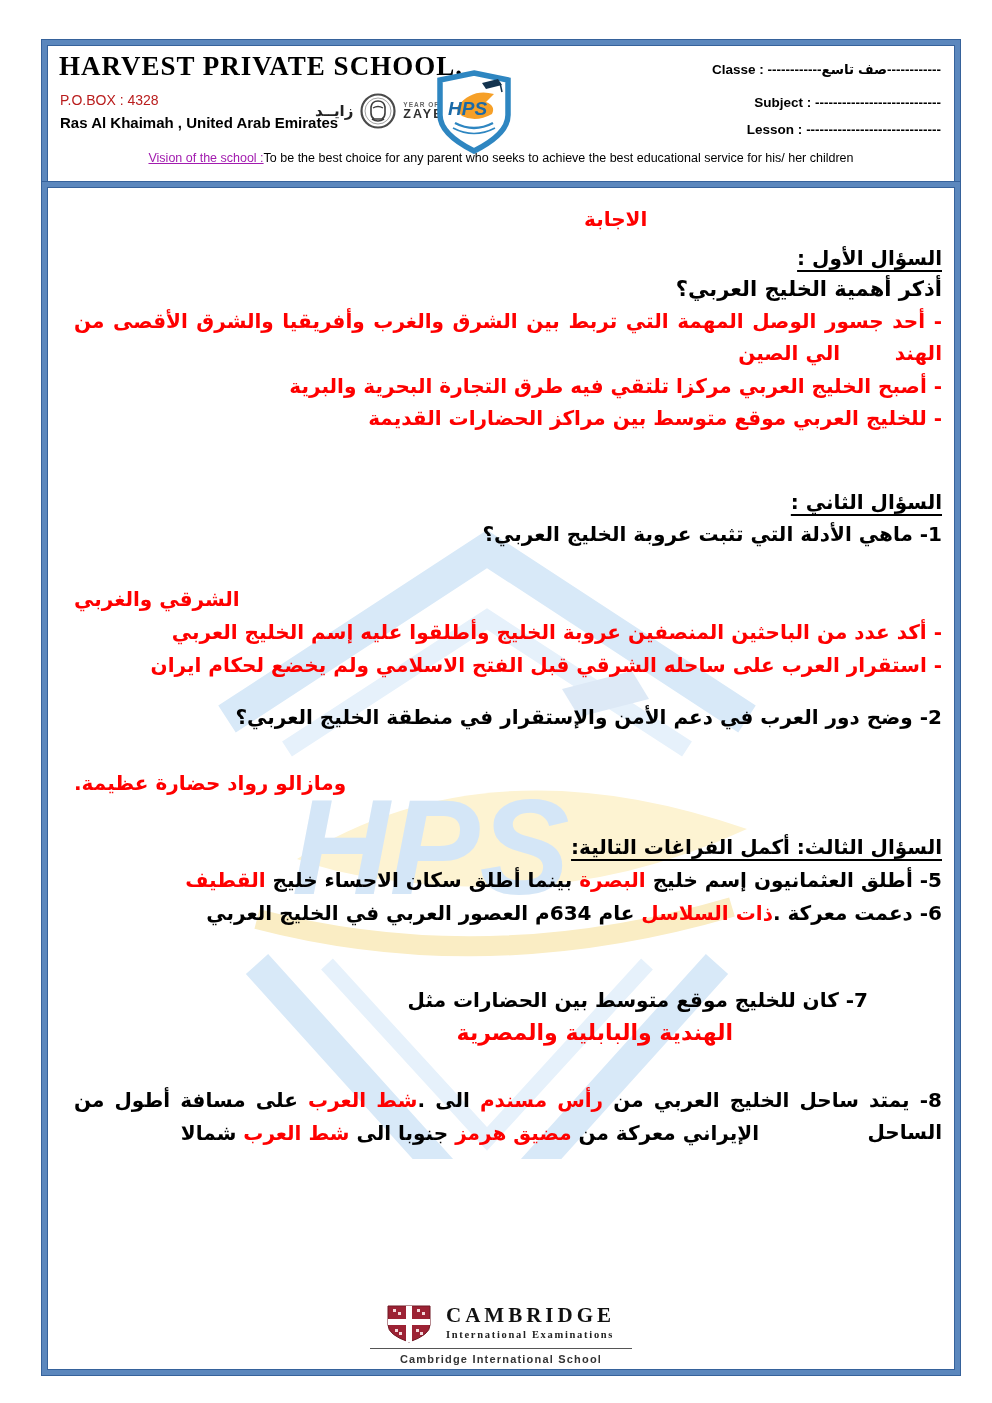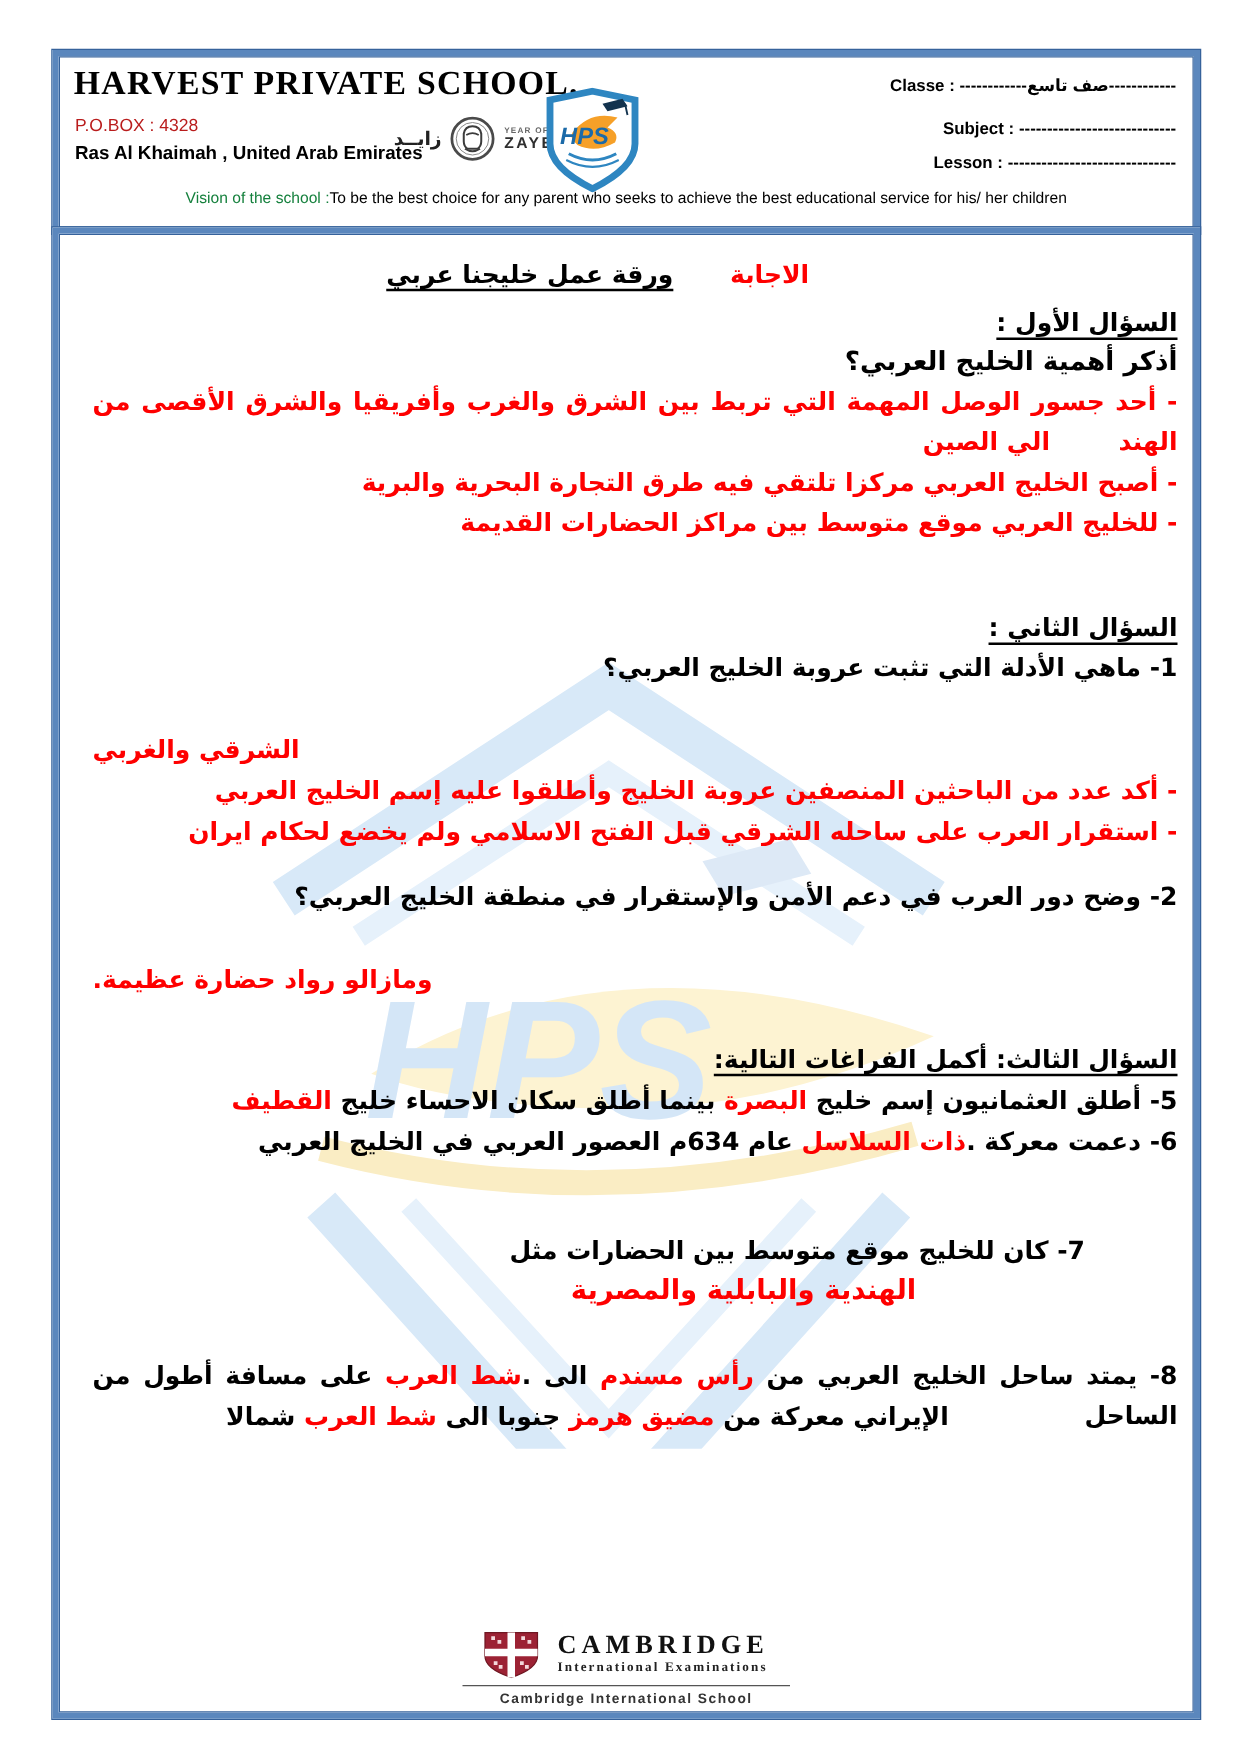--- a/index.html
+++ b/index.html
@@ -19,21 +19,21 @@
   .zayed-ar{font-family:"DejaVu Sans",sans-serif;font-weight:bold;font-size:15px;color:#222;}
   .yearof{display:flex;flex-direction:column;line-height:1.1;}
   .yo1{font-size:6.5px;letter-spacing:1px;color:#666;font-weight:bold;}
   .yo2{font-size:12.5px;letter-spacing:2px;color:#2f2f2f;font-weight:bold;}
   .hps-logo{position:absolute;top:25px;left:388px;}
   .field{position:absolute;right:14px;font-weight:bold;font-size:13.5px;color:#000;
          white-space:nowrap;direction:ltr;font-family:"Liberation Sans","DejaVu Sans",sans-serif;}
   .f1{top:16px}.f2{top:50px}.f3{top:77px}
   .vision{position:absolute;top:106px;left:0;right:0;text-align:center;font-size:12.5px;
           color:#000;white-space:nowrap;}
-  .vision .vlabel{color:#15803d;}
+  .vision .vlabel{color:#a21caf;text-decoration:underline;}
 
   
   .ar{font-family:"DejaVu Sans",sans-serif;font-weight:bold;font-size:20px;direction:rtl;color:#000;}
   .ln{position:absolute;left:27px;right:13px;white-space:nowrap;height:32px;line-height:32px;
       text-align:right;}
   .t-just{white-space:normal;text-align:justify;text-align-last:justify;}
   .t-left{text-align:left;}
   .red{color:#fe0000;}
   .hd{text-decoration:underline;text-underline-offset:5px;text-decoration-thickness:2px;}
   .answer-label{position:absolute;top:16px;left:537px;height:32px;line-height:32px;color:#fe0000;}
@@ -113,21 +113,20 @@
       <path d="M100,330 L300,200 L500,330" fill="none" stroke="#e6f1fb" stroke-width="18"></path>
       <path d="M110,440 Q300,320 560,410 Q430,470 300,468 Q180,466 110,440 Z" fill="#fdf3d2"></path>
       <path d="M70,500 Q300,560 545,488" fill="none" stroke="#faedc4" stroke-width="20"></path>
       <polygon points="375,270 445,252 462,280 392,298" fill="#dde9f6"></polygon>
       <text x="105" y="475" font-family="Liberation Sans, sans-serif" font-size="135" font-weight="bold" font-style="italic" fill="#d4e6f7">HPS</text>
       <path d="M70,545 L300,800 L530,545" fill="none" stroke="#d8e9f8" stroke-width="30"></path>
       <path d="M140,545 L300,720 L460,545" fill="none" stroke="#e6f1fb" stroke-width="16"></path>
     </svg>
 
     <div class="ar answer-label">الاجابة</div>
-    <div class="ar hd ws-title">ورقة عمل خليجنا عربي</div>
 
     <div class="ar ln hd" style="top:55px">السؤال الأول :</div>
     <div class="ar ln" style="top:86px;font-size:21px">أذكر أهمية الخليج العربي؟</div>
     <div class="ar ln red t-just" style="top:118px">- أحد جسور الوصل المهمة التي تربط بين الشرق والغرب وأفريقيا والشرق الأقصى من الهند</div>
     <div class="ar ln red" style="top:150px;right:115px">الي الصين</div>
     <div class="ar ln red" style="top:183px">- أصبح الخليج العربي مركزا تلتقي فيه طرق التجارة البحرية والبرية</div>
     <div class="ar ln red" style="top:215px">- للخليج العربي موقع متوسط بين مراكز الحضارات القديمة</div>
 
     <div class="ar ln hd" style="top:299px">السؤال الثاني :</div>
     <div class="ar ln" style="top:331px">1- ماهي الأدلة التي تثبت عروبة الخليج العربي؟</div>

